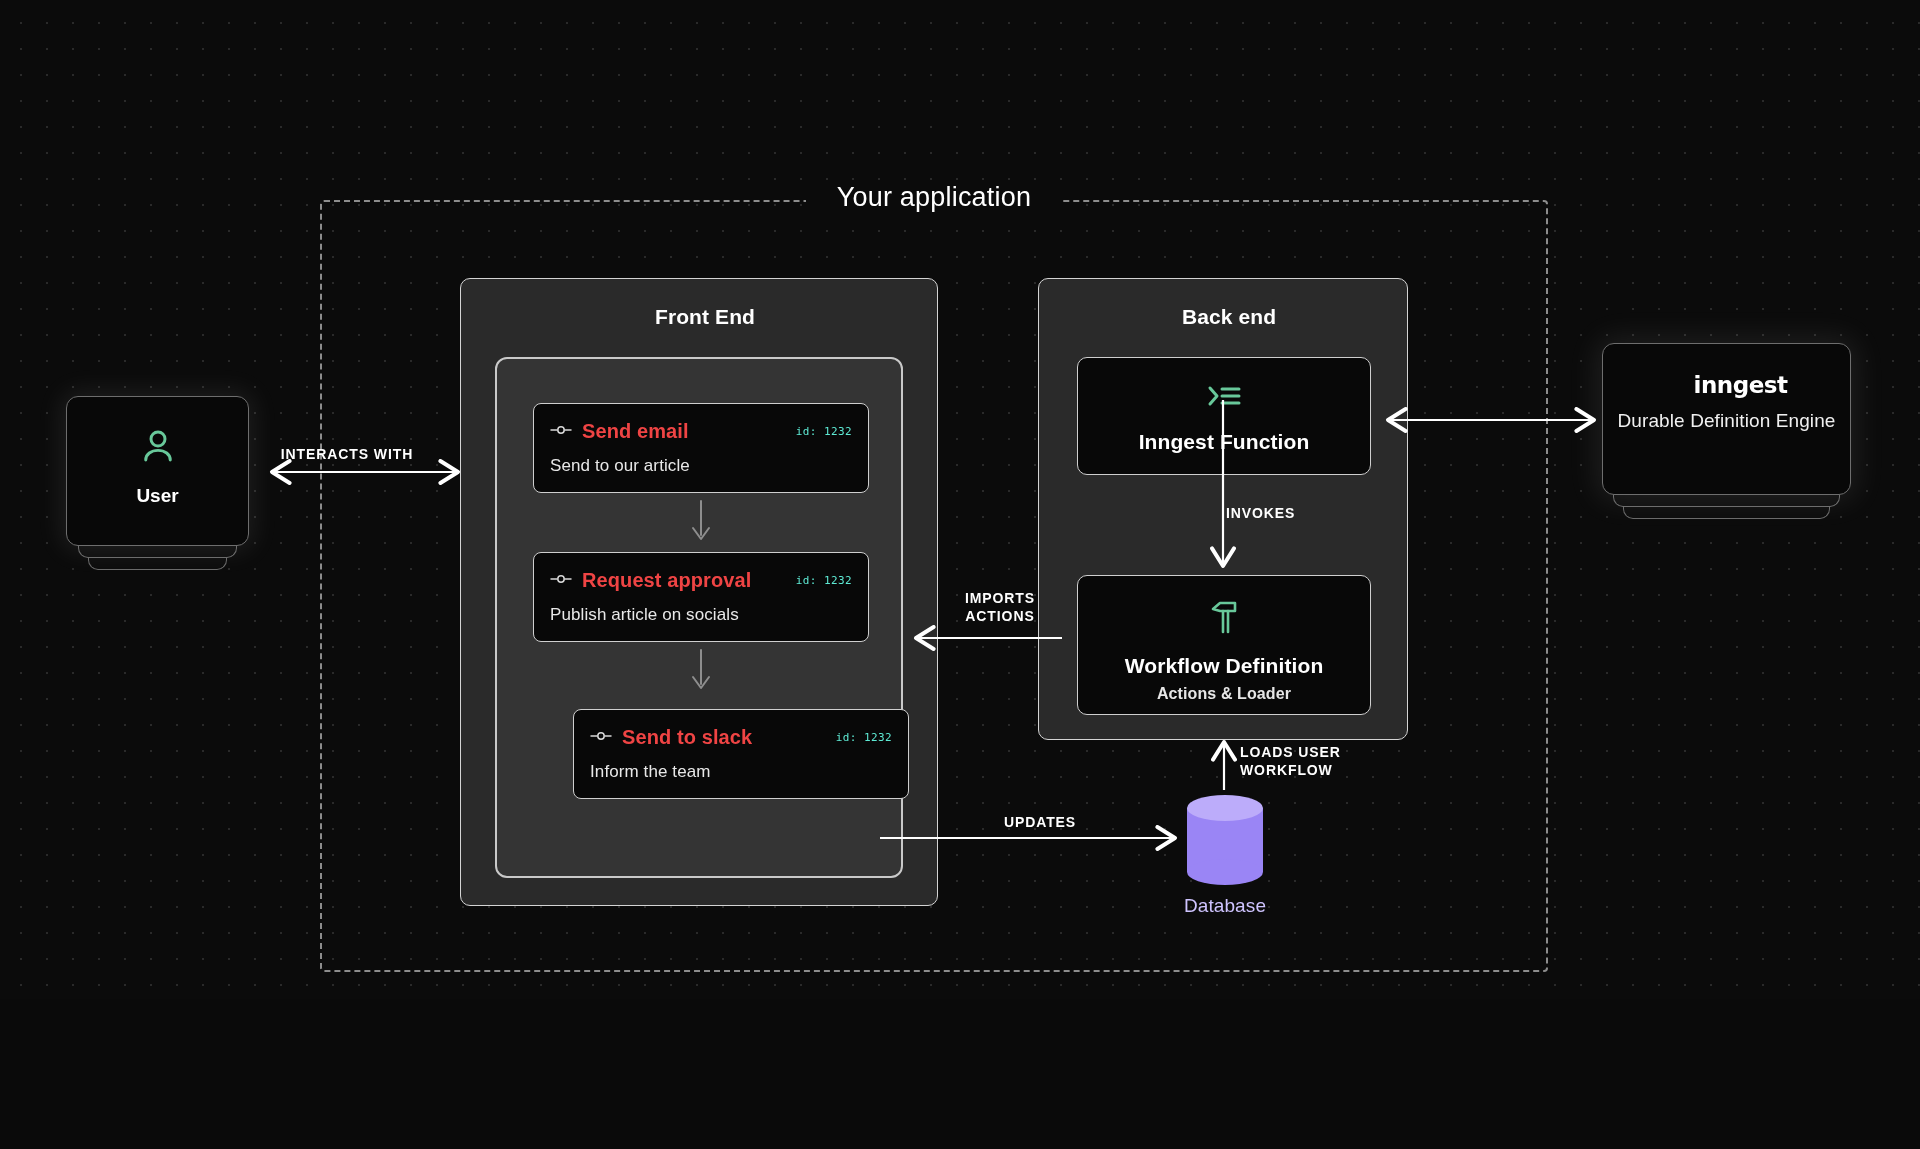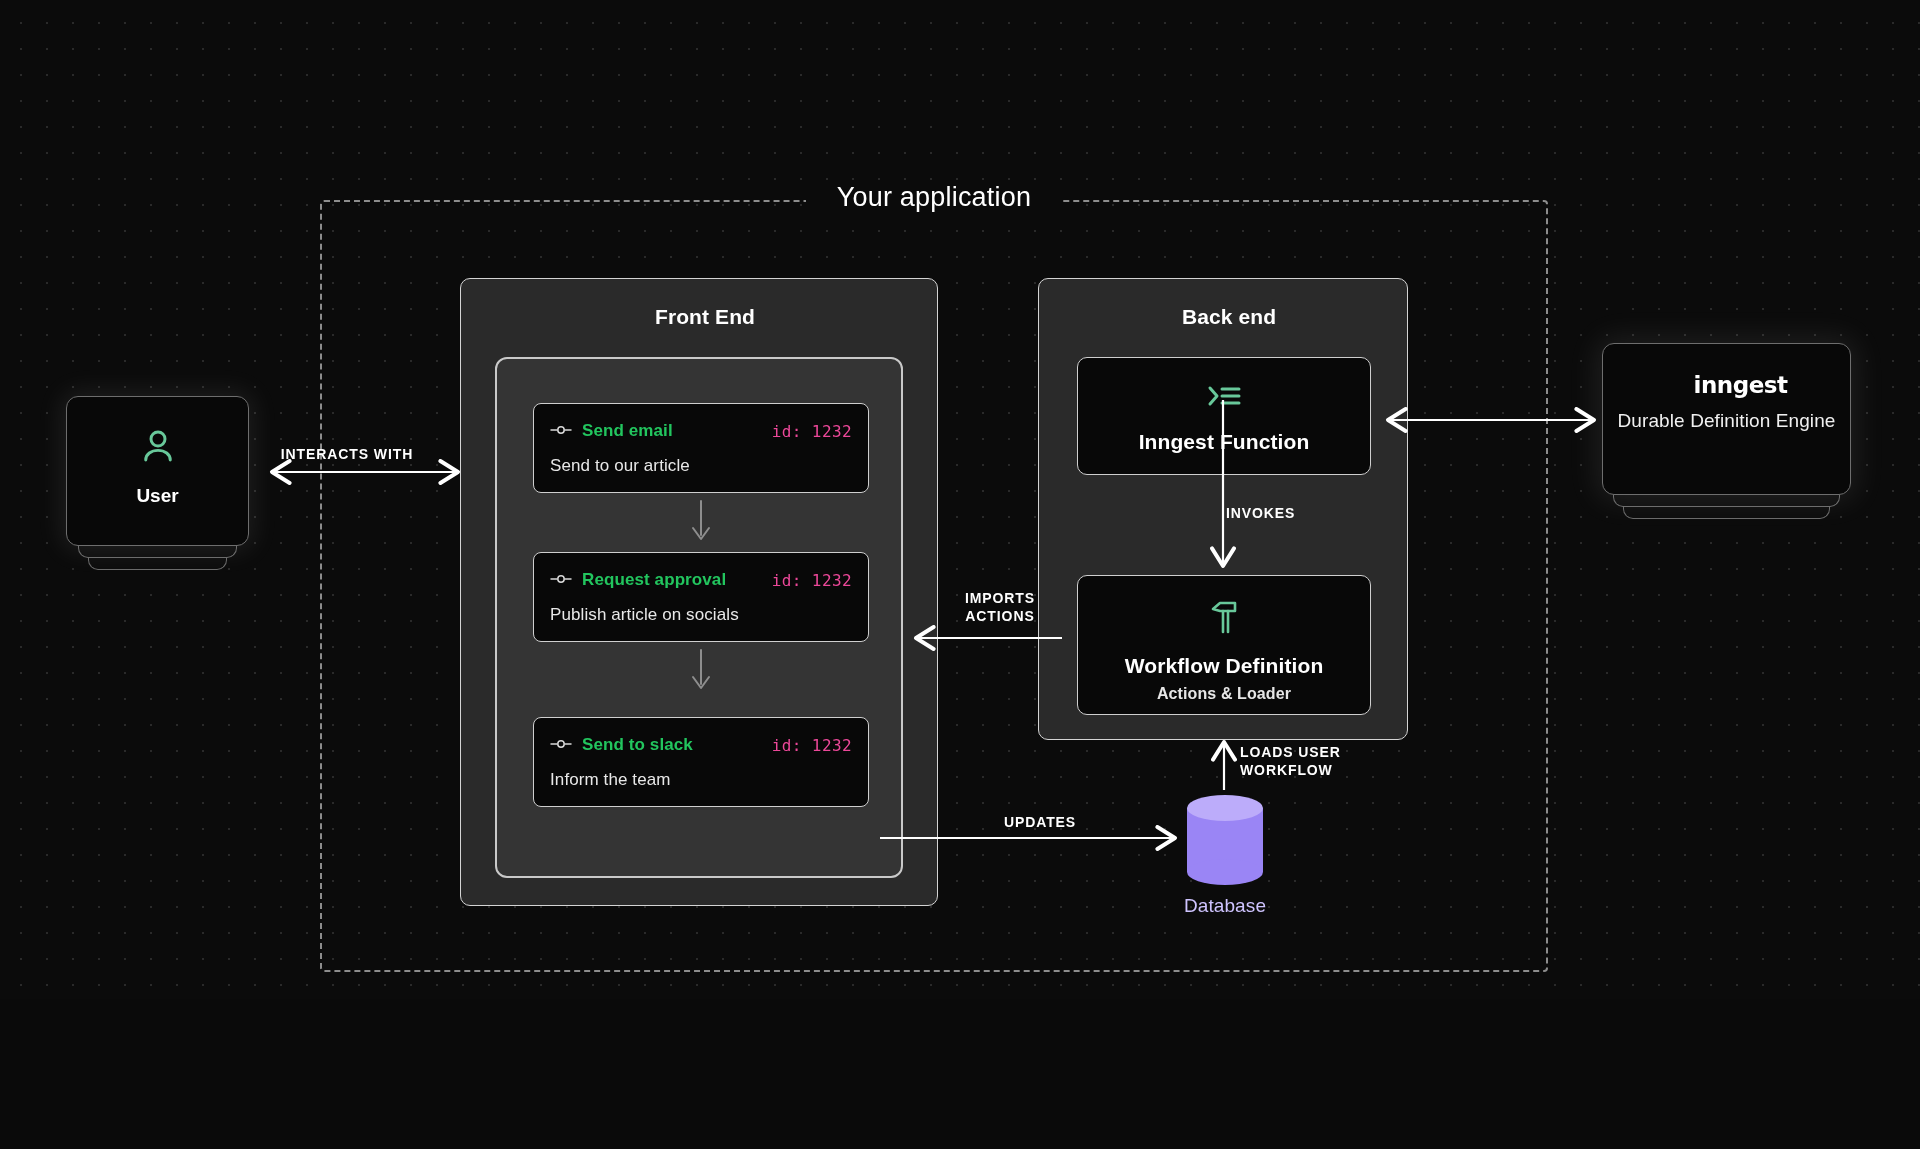--- a/index.html
+++ b/index.html
@@ -79,40 +79,40 @@
     left: 36px;
     width: 336px;
     height: 90px;
     background: #080808;
     border: 1.5px solid #cfcfcf;
     border-radius: 8px;
     padding: 14px 16px 0 16px;
   }
   #card-0 { top: 44px; }
   #card-1 { top: 193px; }
-  #card-2 { top: 358px; }
+  #card-2 { top: 350px; margin-left: 40px; }
 
   .card-head {
     display: flex;
     align-items: center;
     gap: 10px;
     height: 26px;
   }
   .node-icon { flex: 0 0 auto; display: block; }
   .card-name {
-    color: #22c55e;
-    font-size: 17px;
+    color: #ef4444;
+    font-size: 20px;
     font-weight: 700;
     letter-spacing: 0.1px;
     white-space: nowrap;
   }
   .card-id {
     margin-left: auto;
-    color: #ec4899;
-    font-size: 16px;
+    color: #5eead4;
+    font-size: 11px;
     font-family: "DejaVu Sans Mono", monospace;
     letter-spacing: 0.4px;
     white-space: nowrap;
   }
   .card-desc {
     margin-top: 12px;
     color: #e8e8e8;
     font-size: 17px;
     letter-spacing: 0.1px;
   }

